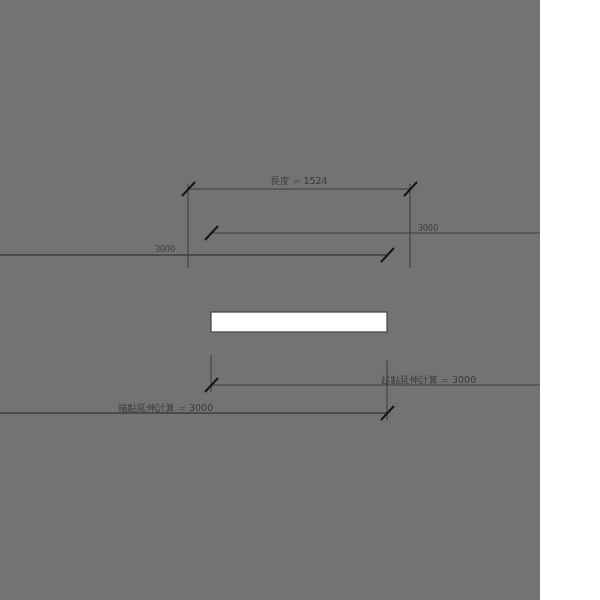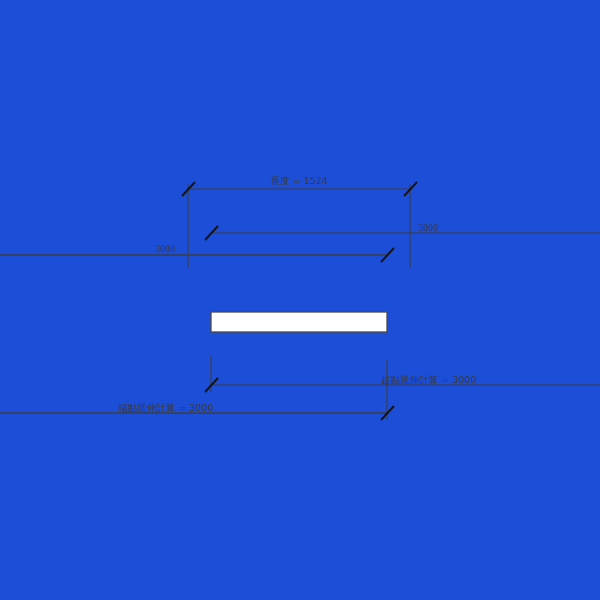--- a/index.html
+++ b/index.html
@@ -5,23 +5,23 @@
   html, body {
     margin: 0;
     padding: 0;
     background: #ffffff;
   }
   body {
     font-family: "Liberation Serif", "DejaVu Serif", serif;
   }
   #canvas {
     position: relative;
-    width: 600px;
+    width: 540px;
     height: 600px;
-    background: #1d4ed8;
+    background: #737373;
     overflow: hidden;
   }
   #drawing {
     position: absolute;
     left: 0;
     top: 0;
     width: 600px;
     height: 600px;
     display: block;
   }

